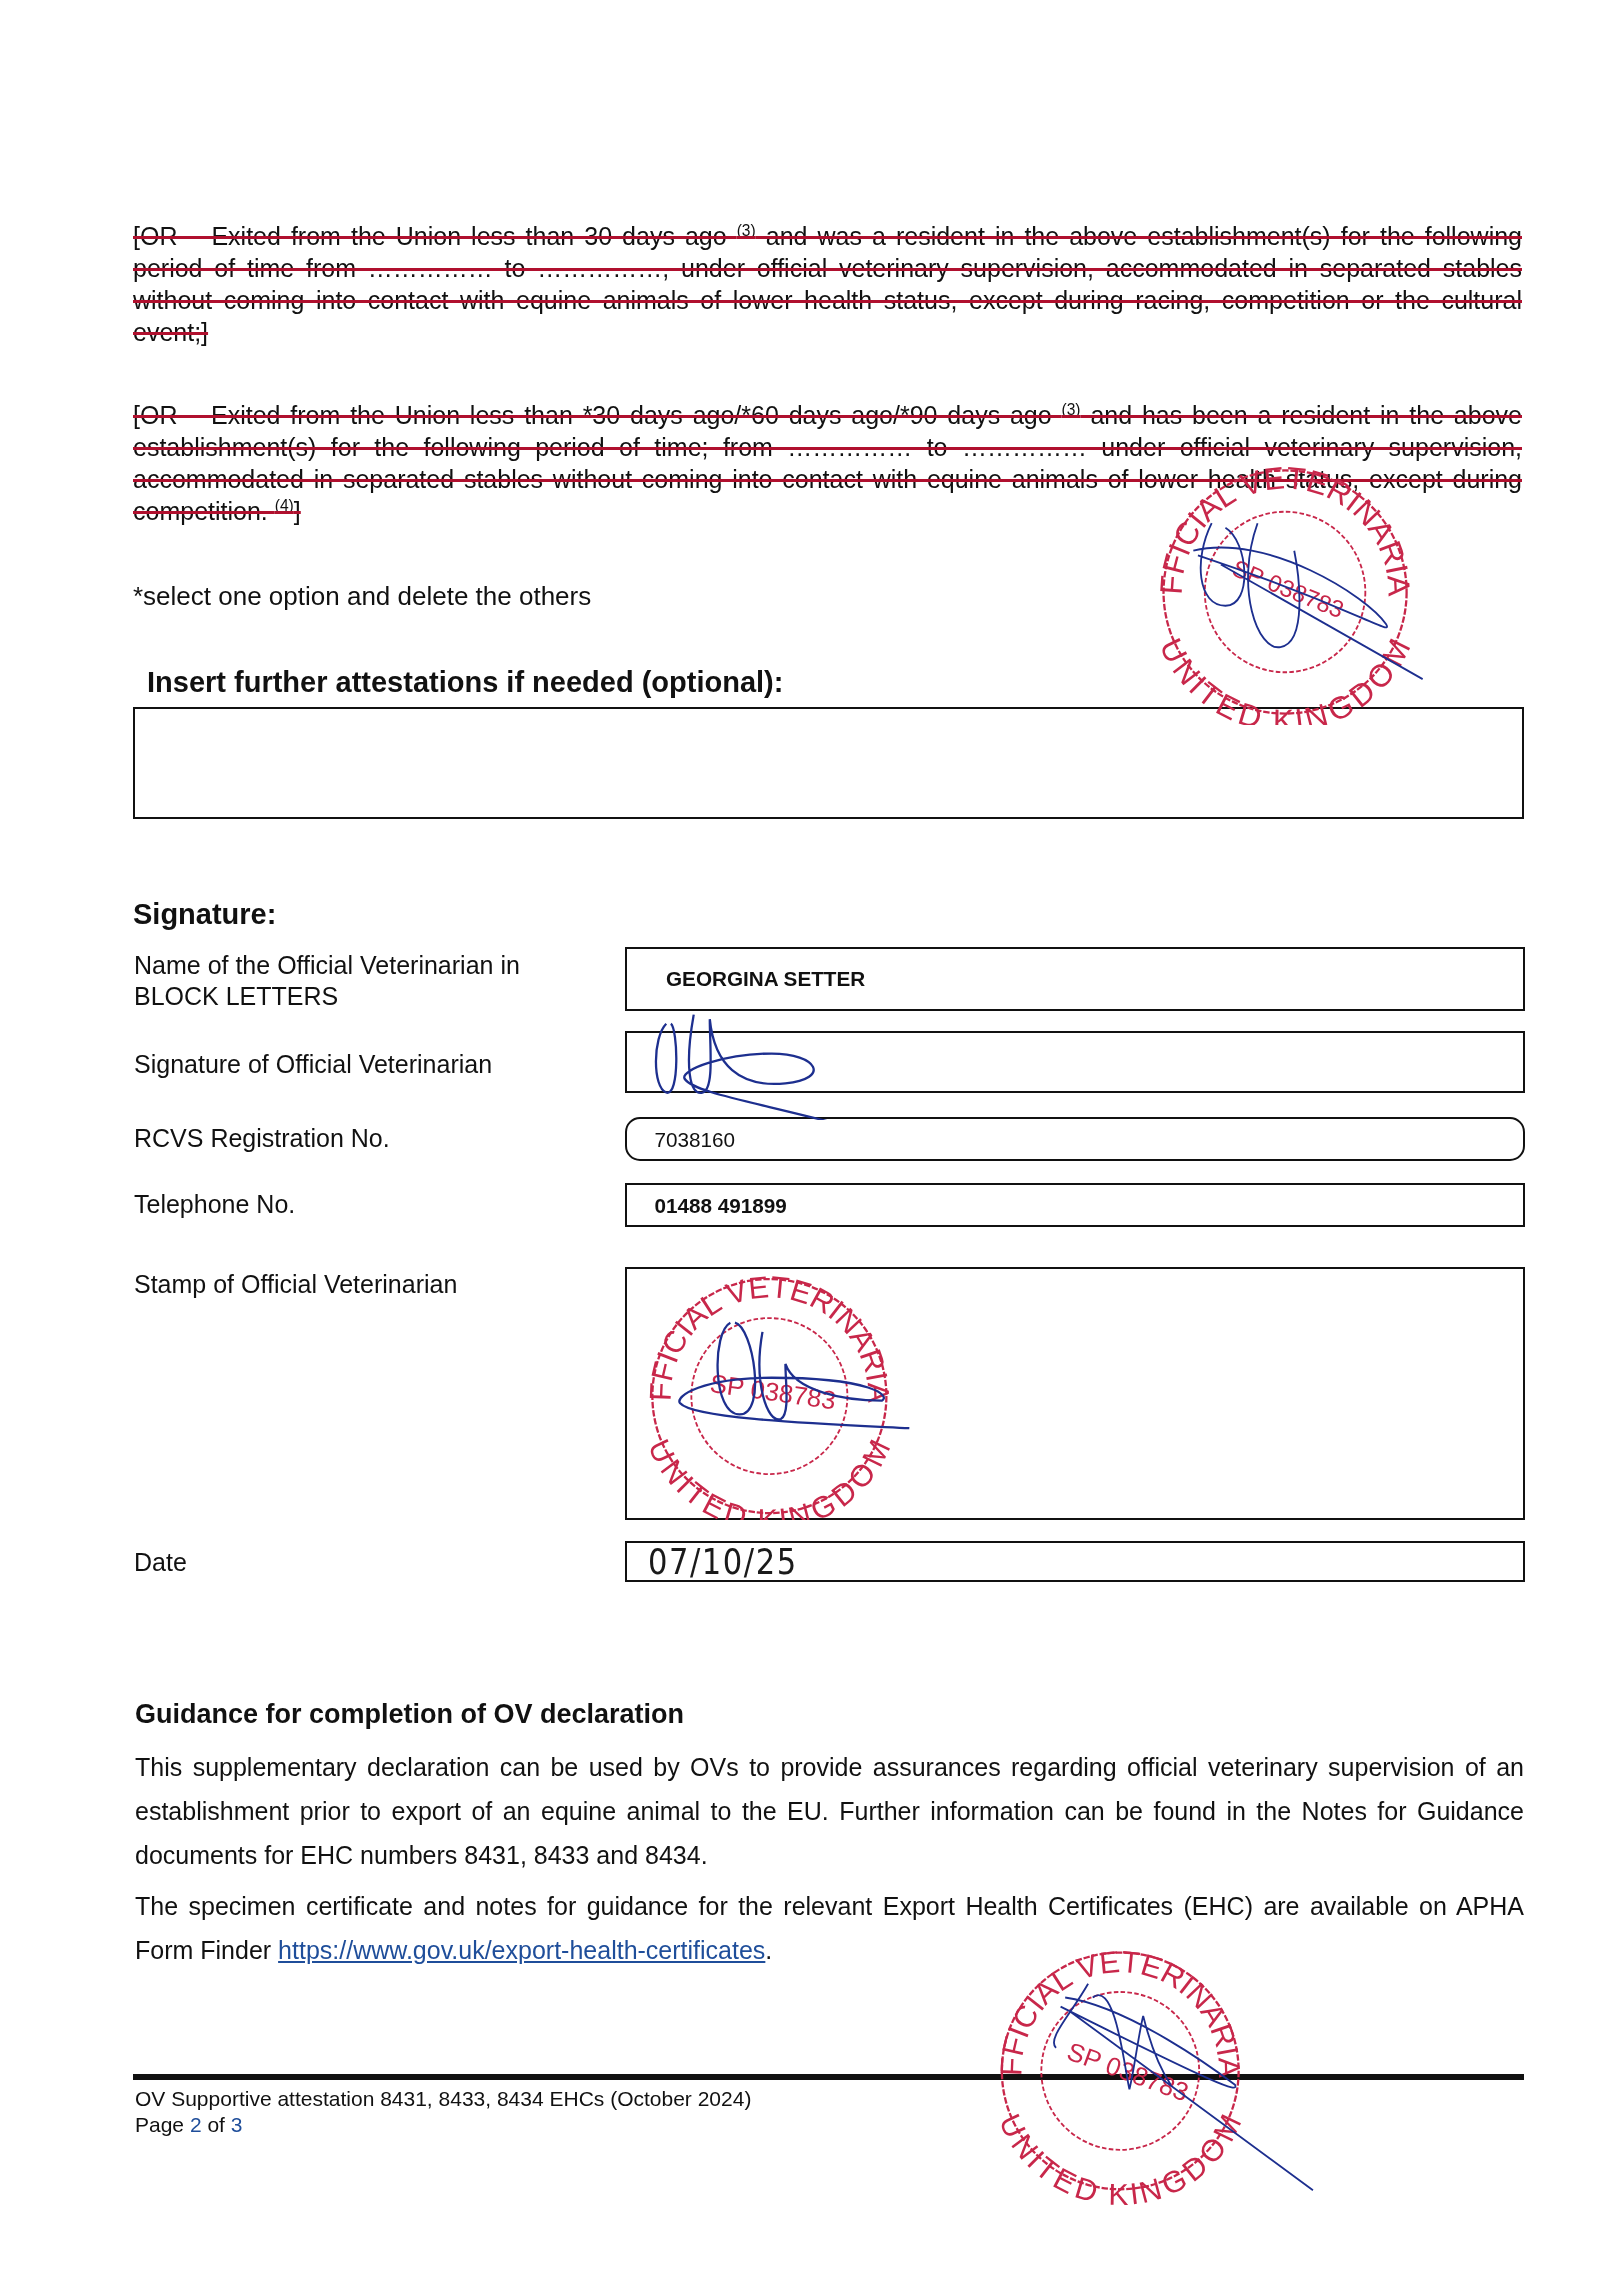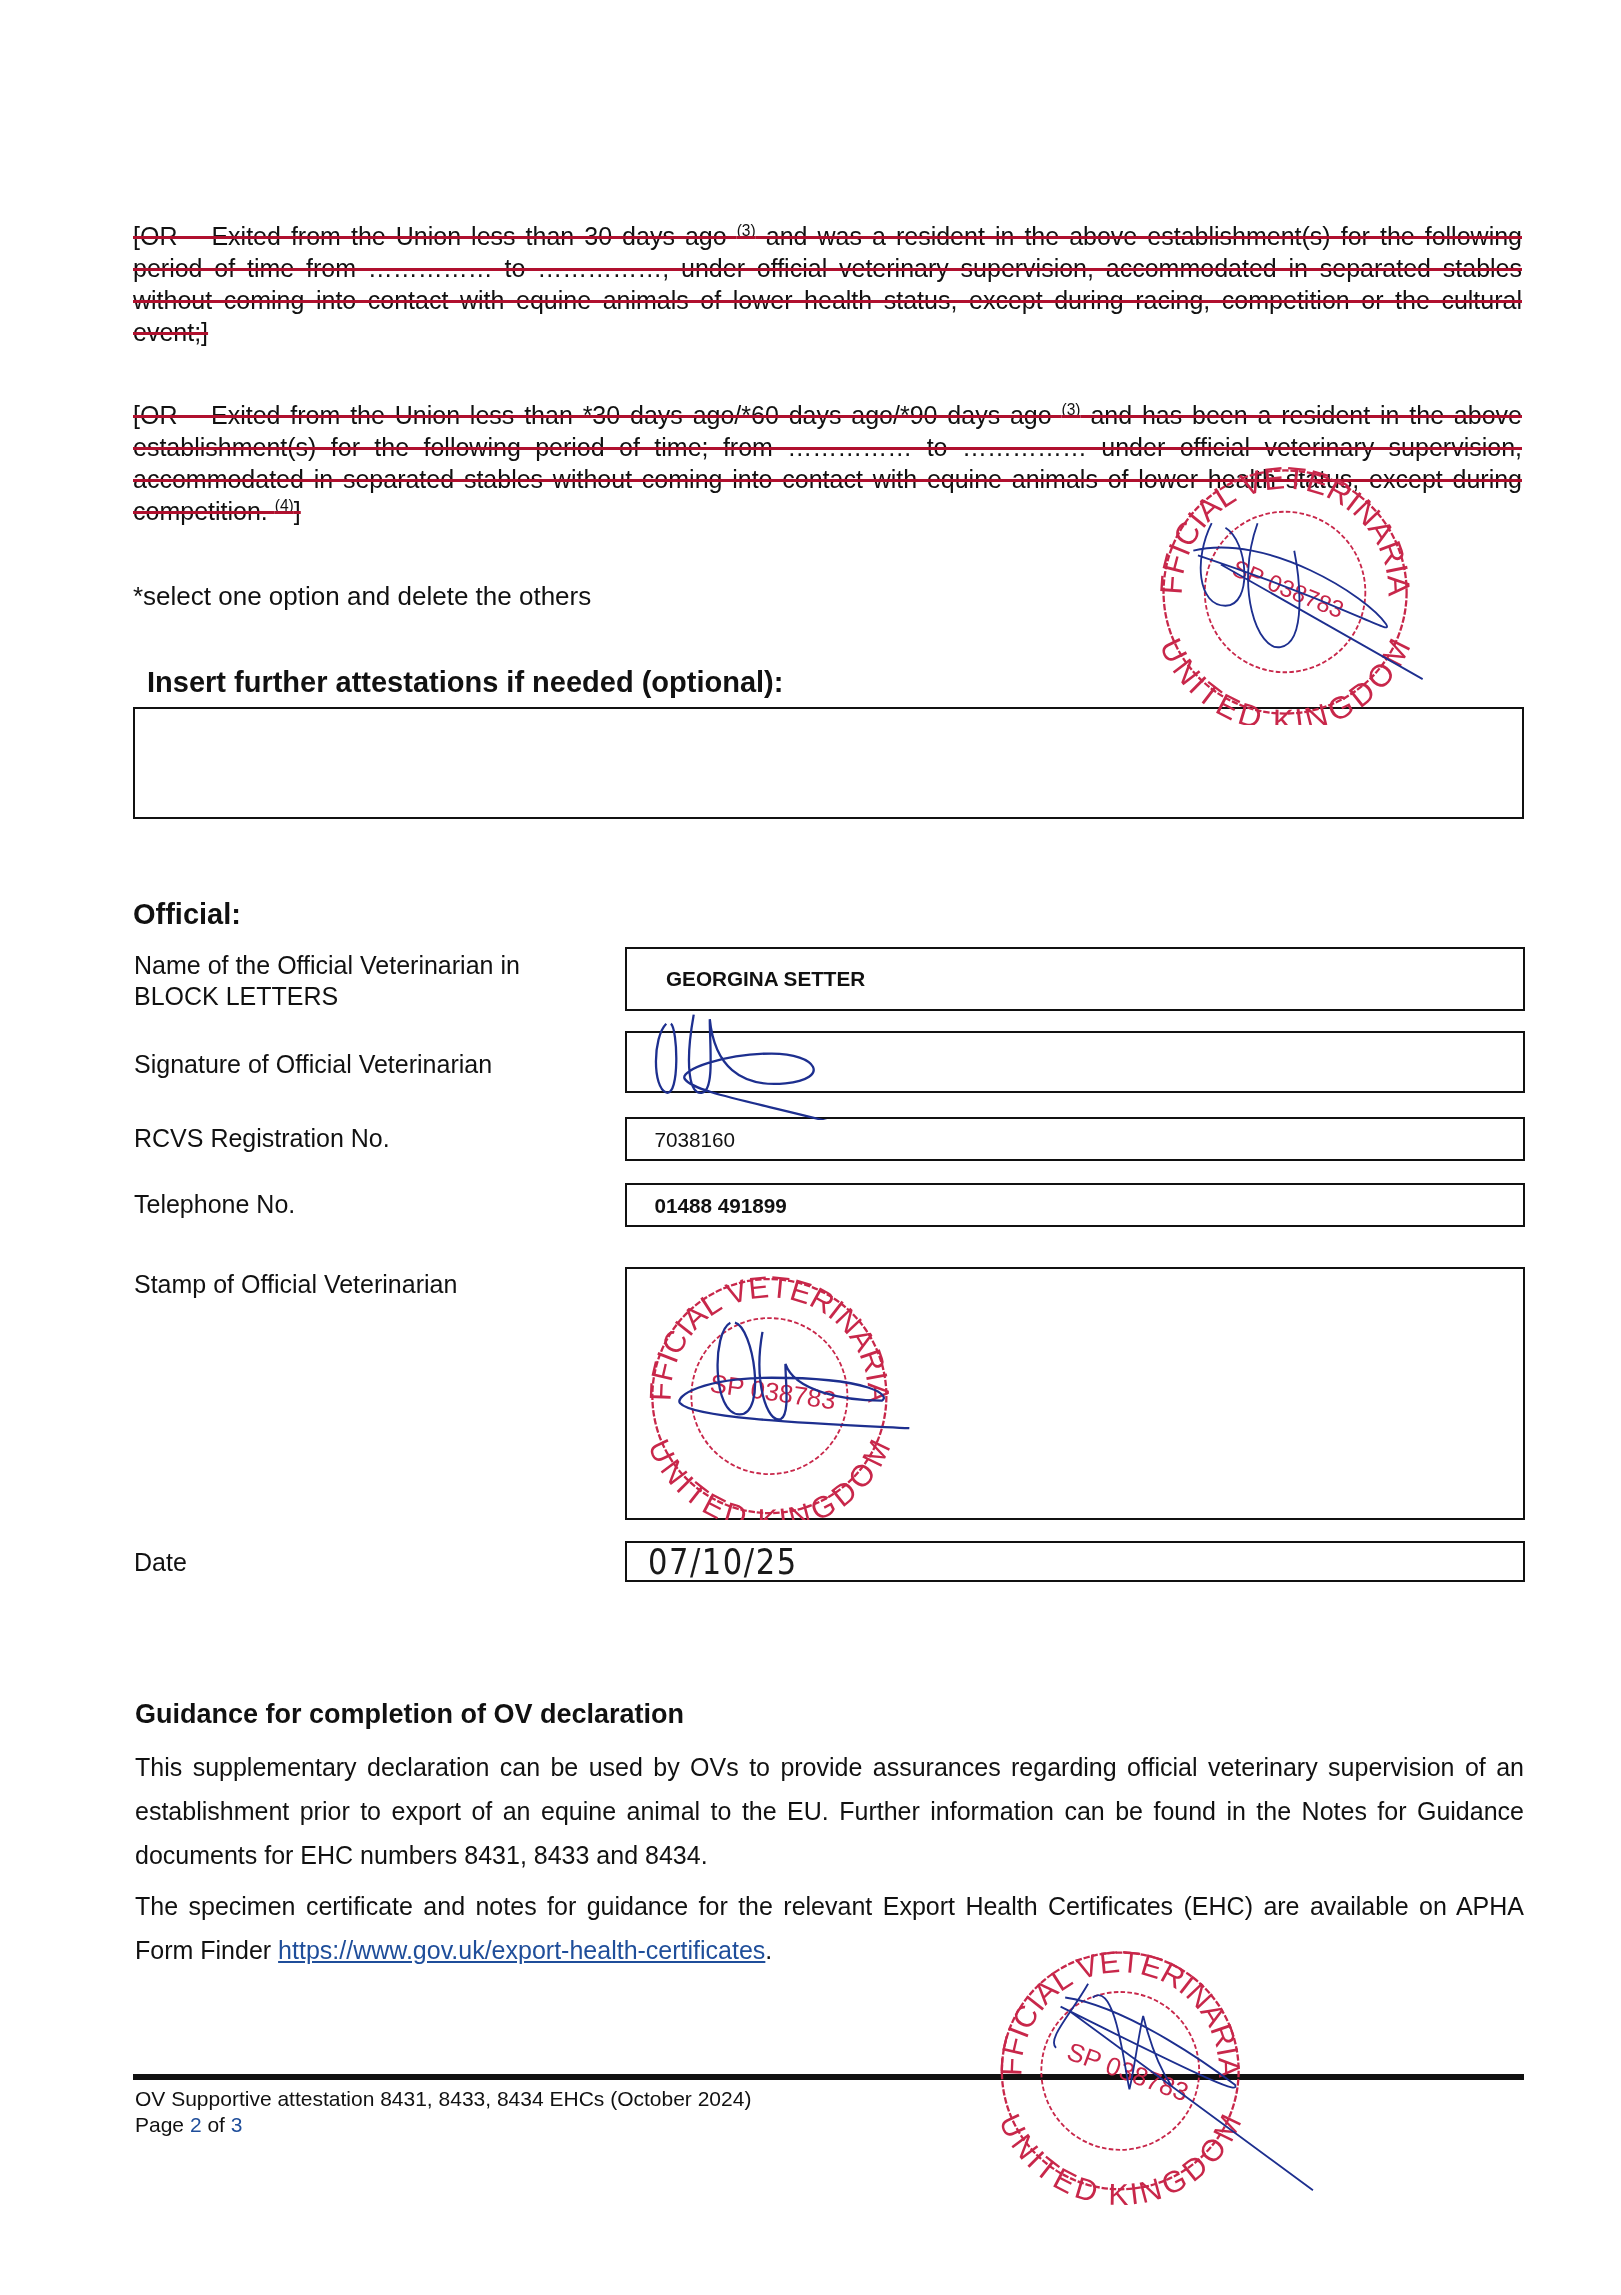--- a/index.html
+++ b/index.html
@@ -19,21 +19,21 @@
   .box { border: 2.3px solid #111; background: transparent; box-sizing: border-box; }
   #attest-box { left: 133px; top: 707px; width: 1391px; height: 112px; }
 
   .h-sign { left: 133px; top: 898px; font-size: 29px; font-weight: bold; }
   .lbl { left: 134px; font-size: 25px; line-height: 31px; }
   .field { left: 625px; width: 900px; }
   .fval { font-size: 20.7px; position: absolute; left: 39px; }
 
   #f-name { top: 947px; height: 64px; }
   #f-sig { top: 1031px; height: 62px; }
-  #f-rcvs { top: 1117px; height: 44px; }
+  #f-rcvs { top: 1117px; height: 44px; border-radius: 15px; }
   #f-tel { top: 1183px; height: 44px; }
   #f-stamp { top: 1267px; height: 253px; }
   #f-date { top: 1541px; height: 41px; }
 
   .hand-date { font-family: "DejaVu Sans", sans-serif; font-size: 36px; color: #1a1a1a;
                position: absolute; left: 20.7px; top: -1.8px; letter-spacing: 1.8px; transform: scaleX(0.85); transform-origin: left; }
 
   .h-guid { left: 135px; top: 1699px; font-size: 27px; font-weight: bold; }
   .guid-p { left: 135px; width: 1389px; font-size: 25px; line-height: 44px; text-align: justify; }
   #guid1 { top: 1745px; }
@@ -56,21 +56,21 @@
 </div>
 <div class="abs struck" id="para2">
   <span>[OR – Exited from the Union less than *30 days ago/*60 days ago/*90 days ago </span><sup>(3)</sup><span> and has been a resident in the above establishment(s) for the following period of time; from …………… to …………… under official veterinary supervision, accommodated in separated stables without coming into contact with equine animals of lower health status, except during competition. </span><sup>(4)</sup><span>]</span>
 </div>
 
 <div class="abs note">*select one option and delete the others</div>
 
 <div class="abs h-attest">Insert further attestations if needed (optional):</div>
 <div class="abs box" id="attest-box"></div>
 
-<div class="abs h-sign">Official:</div>
+<div class="abs h-sign">Signature:</div>
 
 <div class="abs lbl" style="top:950px; width:459px;">Name of the Official Veterinarian in BLOCK LETTERS</div>
 <div class="abs box field" id="f-name">
   <span class="fval" style="top:18.4px; font-weight:bold;">GEORGINA SETTER</span>
 </div>
 
 <div class="abs lbl" style="top:1049px;">Signature of Official Veterinarian</div>
 <div class="abs box field" id="f-sig"></div>
 
 <div class="abs lbl" style="top:1123px;">RCVS Registration No.</div>

